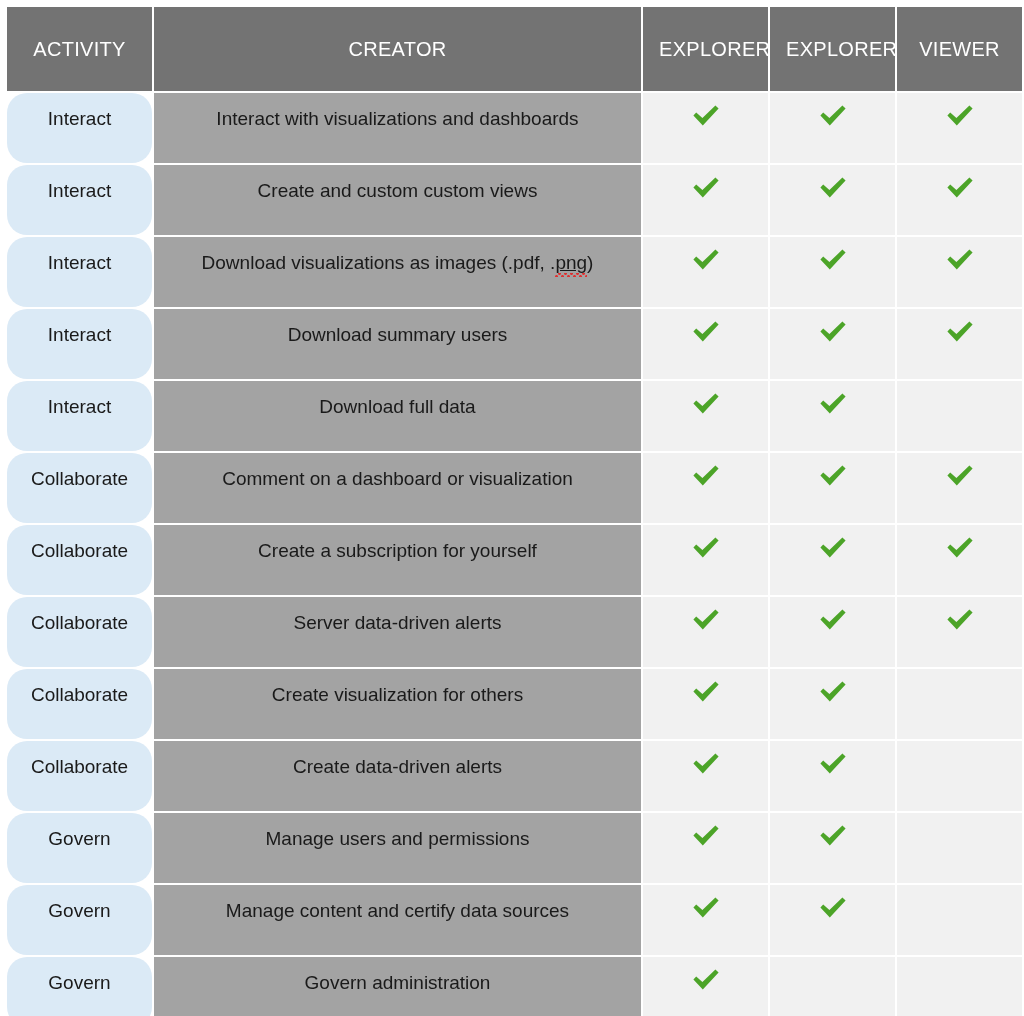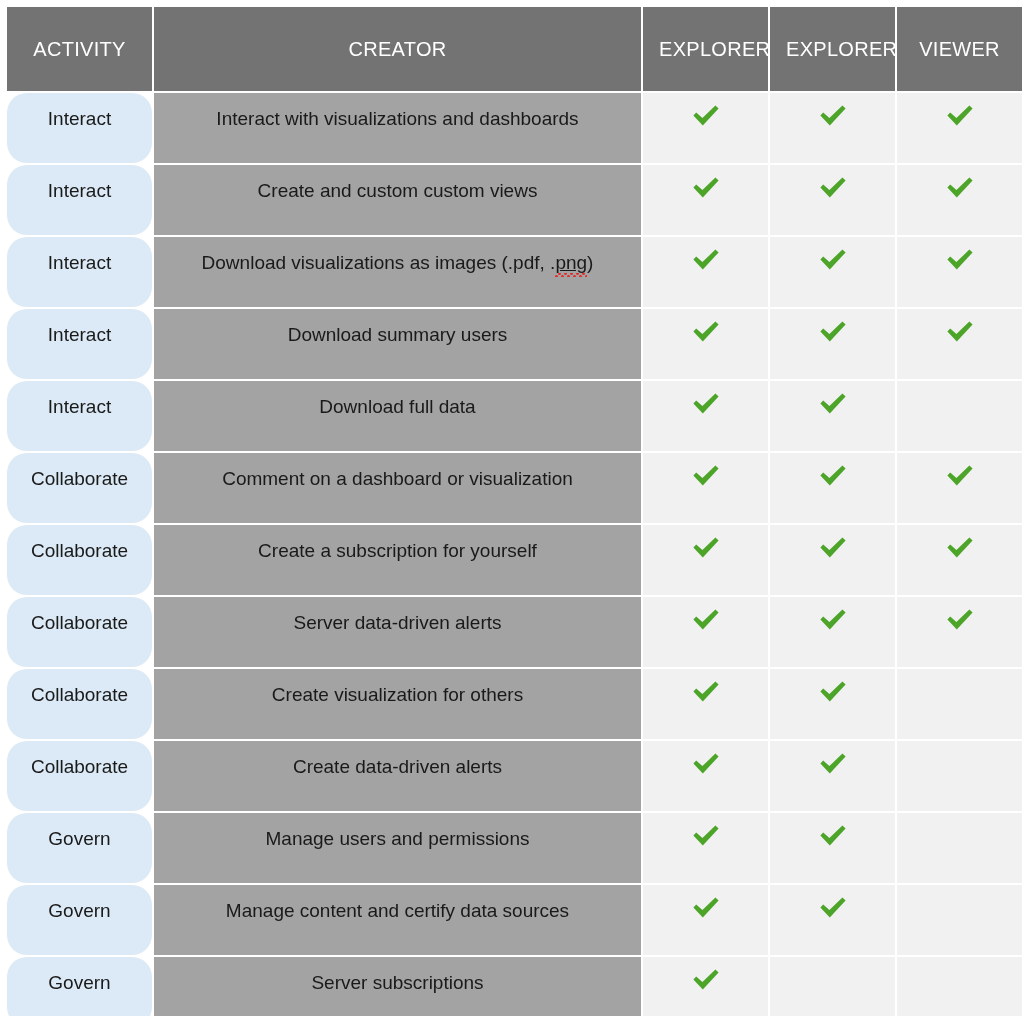--- a/index.html
+++ b/index.html
@@ -322,21 +322,21 @@
         <td class="cell-role"><span class="check-icon"><svg viewBox="0 0 30 26" width="30" height="26" aria-hidden="true">
               <path d="M2.4 12.6 L5.2 9.6 L11.4 15.1 L24.4 2.6 L27.6 5.4 L11.8 22.6 Z" fill="#4CA428"></path>
             </svg></span></td>
         <td class="cell-role"><span class="check-empty"></span></td>
       </tr>
       <tr>
         <td class="cell-activity">
           <span class="cell-inner">Govern</span>
         </td>
         <td class="cell-feature">
-          <span class="cell-inner">Server subscriptions</span>
+          <span class="cell-inner">Govern administration</span>
         </td>
         <td class="cell-role"><span class="check-icon"><svg viewBox="0 0 30 26" width="30" height="26" aria-hidden="true">
               <path d="M2.4 12.6 L5.2 9.6 L11.4 15.1 L24.4 2.6 L27.6 5.4 L11.8 22.6 Z" fill="#4CA428"></path>
             </svg></span></td>
         <td class="cell-role"><span class="check-empty"></span></td>
         <td class="cell-role"><span class="check-empty"></span></td>
       </tr>
     </tbody>
 </table>
 

